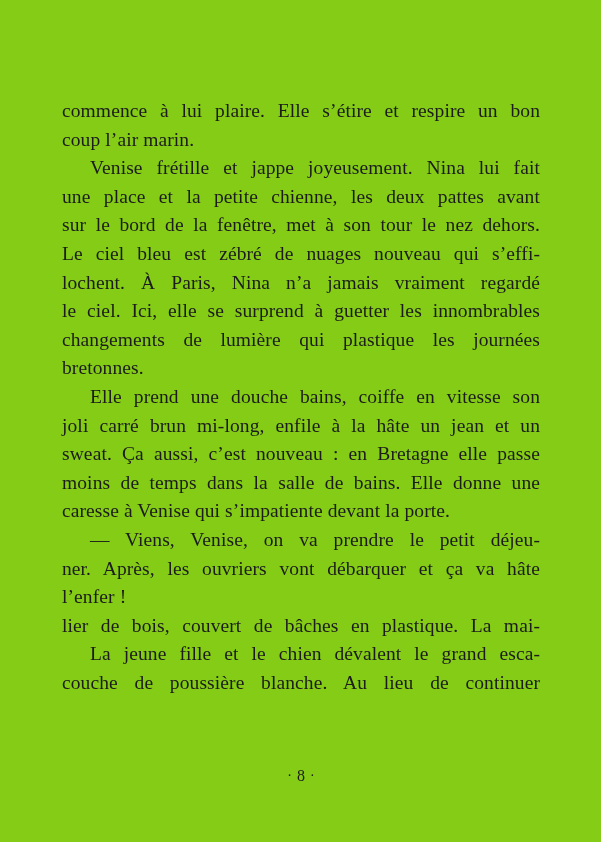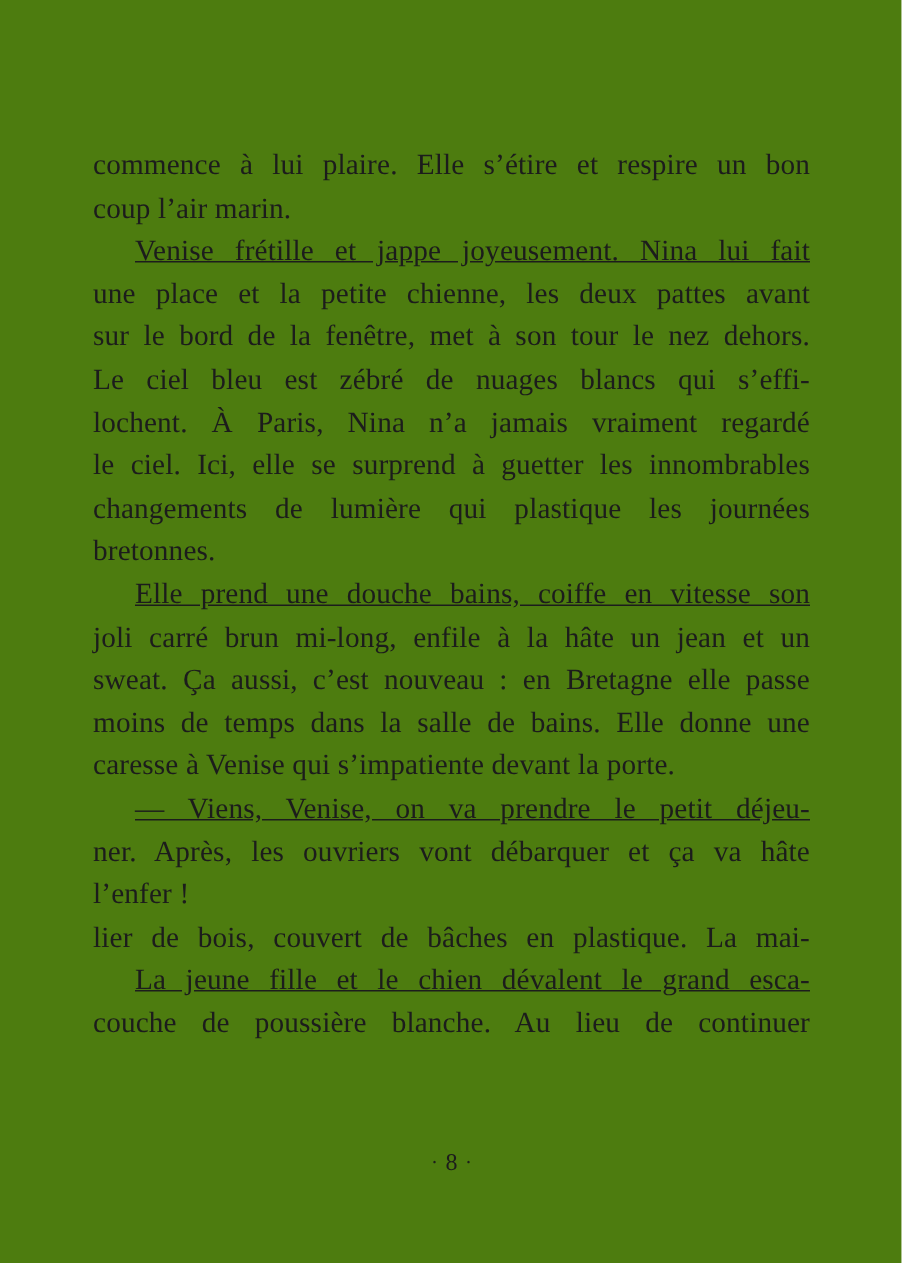--- a/index.html
+++ b/index.html
@@ -4,21 +4,21 @@
 <style>
   html, body {
     margin: 0;
     padding: 0;
     background: #ffffff;
   }
   .page {
     position: relative;
     width: 601px;
     height: 842px;
-    background: #4d7c0f;
+    background: #84cc16;
     overflow: hidden;
     font-family: "Liberation Serif", serif;
     color: #1c1c1c;
   }
   .text-block {
     position: absolute;
     left: 62px;
     top: 97px;
     width: 478px;
     font-size: 19.5px;
@@ -28,21 +28,20 @@
   .text-line {
     text-align: justify;
     text-align-last: justify;
   }
   .text-line.no-justify {
     text-align: center;
     text-align-last: left;
   }
   .text-line.indent {
     padding-left: 28px;
-    text-decoration: underline;
   }
   .folio {
     position: absolute;
     left: 62px;
     width: 478px;
     top: 767px;
     text-align: center;
     font-size: 16px;
     color: #1c1c1c;
   }
@@ -55,21 +54,21 @@
 </head>
 <body>
 
 <div class="page">
   <div class="text-block" id="text-block">
       <div class="text-line">commence à lui plaire. Elle s’étire et respire un bon</div>
       <div class="text-line no-justify">coup l’air marin.</div>
       <div class="text-line indent">Venise frétille et jappe joyeusement. Nina lui fait</div>
       <div class="text-line">une place et la petite chienne, les deux pattes avant</div>
       <div class="text-line">sur le bord de la fenêtre, met à son tour le nez dehors.</div>
-      <div class="text-line">Le ciel bleu est zébré de nuages blancs qui s’effi-</div>
+      <div class="text-line">Le ciel bleu est zébré de nuages nouveau qui s’effi-</div>
       <div class="text-line">lochent. À Paris, Nina n’a jamais vraiment regardé</div>
       <div class="text-line">le ciel. Ici, elle se surprend à guetter les innombrables</div>
       <div class="text-line">changements de lumière qui plastique les journées</div>
       <div class="text-line no-justify">bretonnes.</div>
       <div class="text-line indent">Elle prend une douche bains, coiffe en vitesse son</div>
       <div class="text-line">joli carré brun mi-long, enfile à la hâte un jean et un</div>
       <div class="text-line">sweat. Ça aussi, c’est nouveau : en Bretagne elle passe</div>
       <div class="text-line">moins de temps dans la salle de bains. Elle donne une</div>
       <div class="text-line no-justify">caresse à Venise qui s’impatiente devant la porte.</div>
       <div class="text-line indent">— Viens, Venise, on va prendre le petit déjeu-</div>

